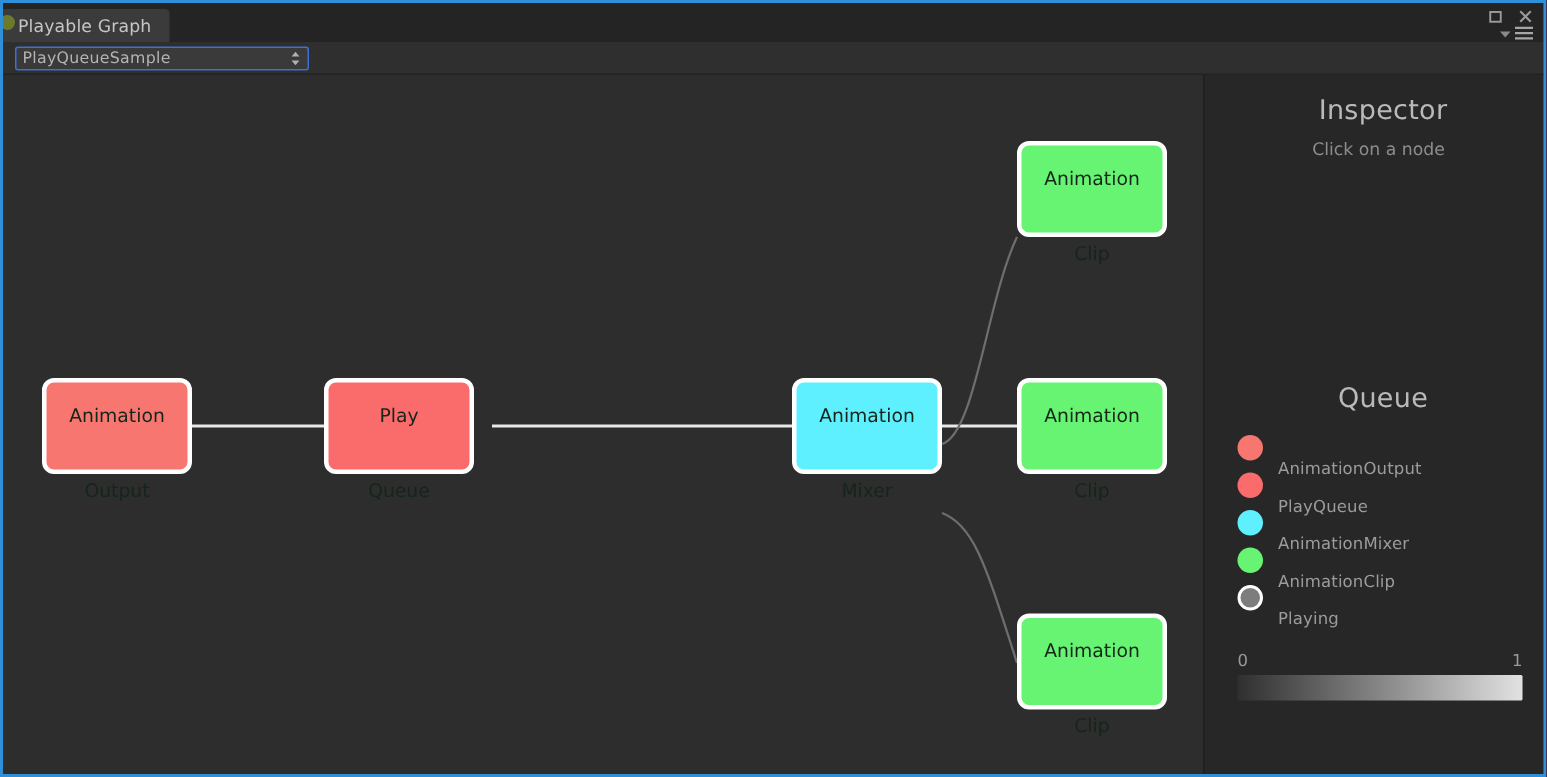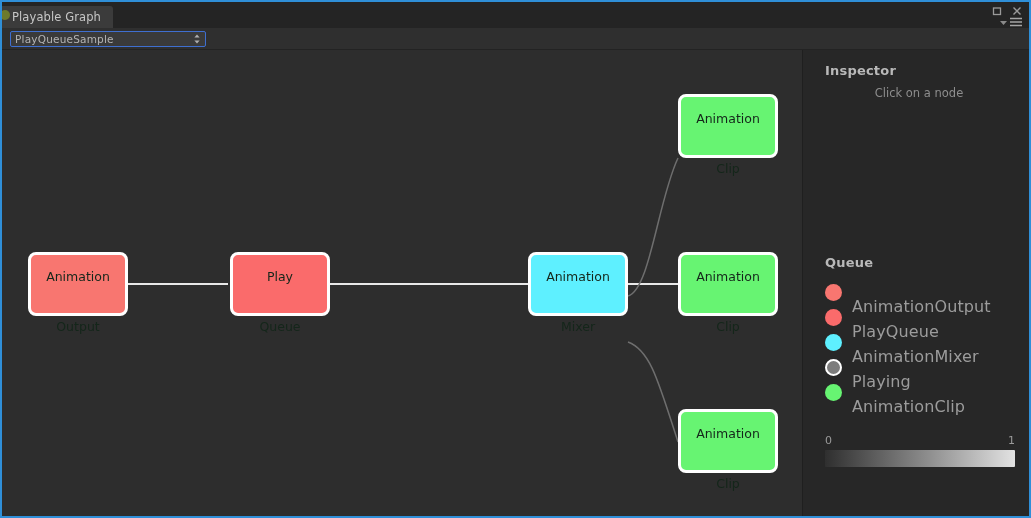--- a/index.html
+++ b/index.html
@@ -132,24 +132,25 @@
   #sidebar {
     position: absolute;
     left: 800px; top: 48px;
     width: 227px;
     height: 466px;
     background: #272727;
     border-left: 1px solid #1f1f1f;
   }
 
   .panel-title {
-    font-size: 13px;
-    font-weight: bold;
+    font-size: 18px;
+    font-weight: normal;
     color: #b9b9b9;
     letter-spacing: 0.2px;
+    text-align: center;
   }
 
   #inspector { position: absolute; left: 22px; top: 13px; right: 10px; }
   #inspector-hint {
     margin-top: 8px;
     font-size: 11.5px;
     line-height: 15px;
     color: #8d8d8d;
     text-align: center;
     padding-right: 6px;
@@ -162,21 +163,21 @@
     align-items: center;
     gap: 10px;
     height: 25px;
   }
   .legend-swatch {
     width: 17px; height: 17px;
     border-radius: 50%;
     flex: 0 0 auto;
   }
   .legend-label {
-    font-size: 16px;
+    font-size: 11px;
     color: #9c9c9c;
     letter-spacing: 0.1px;
     margin-top: 28px;
   }
 
   #edge-weight { position: absolute; left: 22px; top: 376px; width: 190px; }
   #ew-scale {
     position: relative;
     height: 16px;
     margin-top: 8px;
@@ -240,21 +241,21 @@
         <path d="M 326 234 L 526 234" stroke="#e8e8e8" stroke-width="2" fill="none"></path>
         <path d="M 626 234 L 676 234" stroke="#e8e8e8" stroke-width="2" fill="none"></path>
         <path d="M 626 246 C 648 240, 656 150, 676 108" stroke="#6e6e6e" stroke-width="1.5" fill="none"></path>
         <path d="M 626 292 C 648 300, 656 330, 676 392" stroke="#6e6e6e" stroke-width="1.5" fill="none"></path>
       </svg>
     <div id="nodes-layer">
         <div class="node" style="left: 26px; top: 202px; width: 100px; height: 64px; background: rgb(248, 118, 112);">
           <span>Animation</span>
           <span>Output</span>
         </div>
-        <div class="node" style="left: 228px; top: 202px; width: 100px; height: 64px; background: rgb(250, 107, 107);">
+        <div class="node" style="left: 214px; top: 202px; width: 100px; height: 64px; background: rgb(250, 107, 107);">
           <span>Play</span>
           <span>Queue</span>
         </div>
         <div class="node" style="left: 526px; top: 202px; width: 100px; height: 64px; background: rgb(94, 240, 255);">
           <span>Animation</span>
           <span>Mixer</span>
         </div>
         <div class="node" style="left: 676px; top: 44px; width: 100px; height: 64px; background: rgb(103, 244, 114);">
           <span>Animation</span>
           <span>Clip</span>
@@ -288,26 +289,26 @@
           </div>
           <div class="legend-row">
             <span class="legend-swatch" style="background: rgb(250, 107, 107);"></span>
             <span class="legend-label">PlayQueue</span>
           </div>
           <div class="legend-row">
             <span class="legend-swatch" style="background: rgb(94, 240, 255);"></span>
             <span class="legend-label">AnimationMixer</span>
           </div>
           <div class="legend-row">
+            <span class="legend-swatch" style="background: rgb(103, 244, 114);"></span>
+            <span class="legend-label">AnimationClip</span>
+          </div>
+          <div class="legend-row">
             <span class="legend-swatch" style="background: rgb(125, 125, 125); border: 2px solid rgb(255, 255, 255);"></span>
             <span class="legend-label">Playing</span>
-          </div>
-          <div class="legend-row">
-            <span class="legend-swatch" style="background: rgb(103, 244, 114);"></span>
-            <span class="legend-label">AnimationClip</span>
           </div>
         </div>
     </div>
 
     <div id="edge-weight">
       <div id="ew-scale">
         <span id="ew-min">0</span>
         <span id="ew-max">1</span>
       </div>
       <div id="ew-bar" style="background: linear-gradient(to right, rgb(47, 47, 47) 0%, rgb(143, 143, 143) 55%, rgb(226, 226, 226) 100%);"></div>

